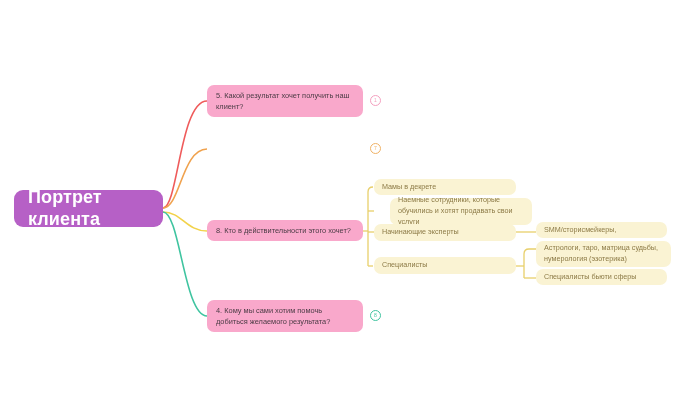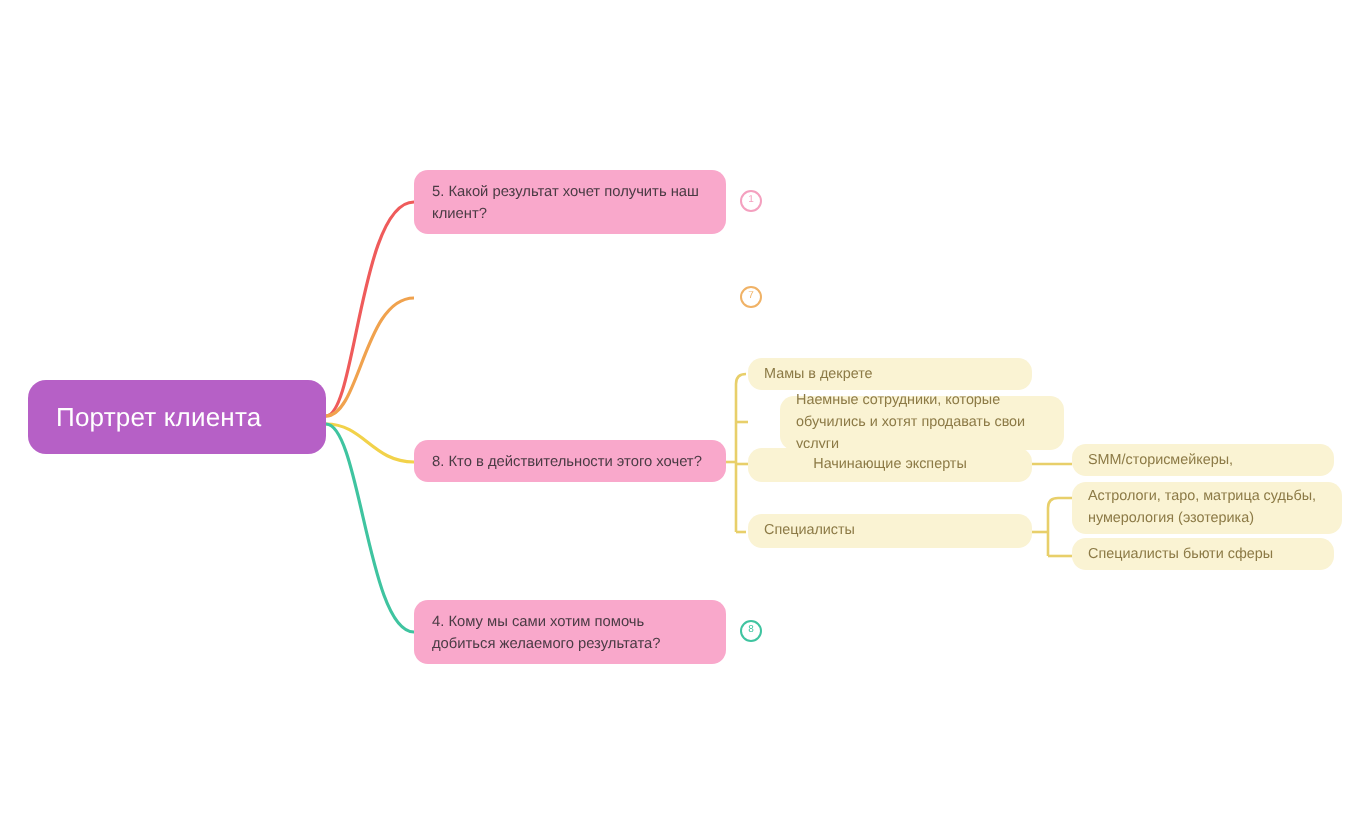--- a/index.html
+++ b/index.html
@@ -45,22 +45,22 @@
     height: 37px;
     background: #b playholder;
   }
   .root {
     background: #b660c6;
     border-radius: 9px;
     padding: 0 14px;
   }
   .root .txt {
     color: #ffffff;
-    font-size: 13px;
-    font-weight: normal;
+    font-size: 18px;
+    font-weight: bold;
     letter-spacing: 0.1px;
     line-height: 1.2;
   }
 
   
   .lvl1 {
     background: #f9a8cb;
     padding: 6px 9px;
   }
   .lvl1 .txt {
@@ -78,21 +78,21 @@
     background: #faf3d3;
     padding: 4px 8px;
   }
   .lvl2 .txt, .lvl3 .txt {
     color: #8c7a46;
     font-size: 7.2px;
     line-height: 1.5;
   }
   #s1 { left: 374px; top: 179px; width: 142px; height: 16px; }
   #s2 { left: 390px; top: 198px; width: 142px; height: 27px; }
-  #s3 { left: 374px; top: 224px; width: 142px; height: 17px; text-align: center; }
+  #s3 { left: 374px; top: 224px; width: 142px; height: 17px; }
   #s3 { top: 224px; }
   #s4 { left: 374px; top: 257px; width: 142px; height: 17px; }
 
   #t1 { left: 536px; top: 222px; width: 131px; height: 16px; }
   #t2 { left: 536px; top: 241px; width: 135px; height: 26px; }
   #t3 { left: 536px; top: 269px; width: 131px; height: 16px; }
 
   
   .badge {
     position: absolute;

